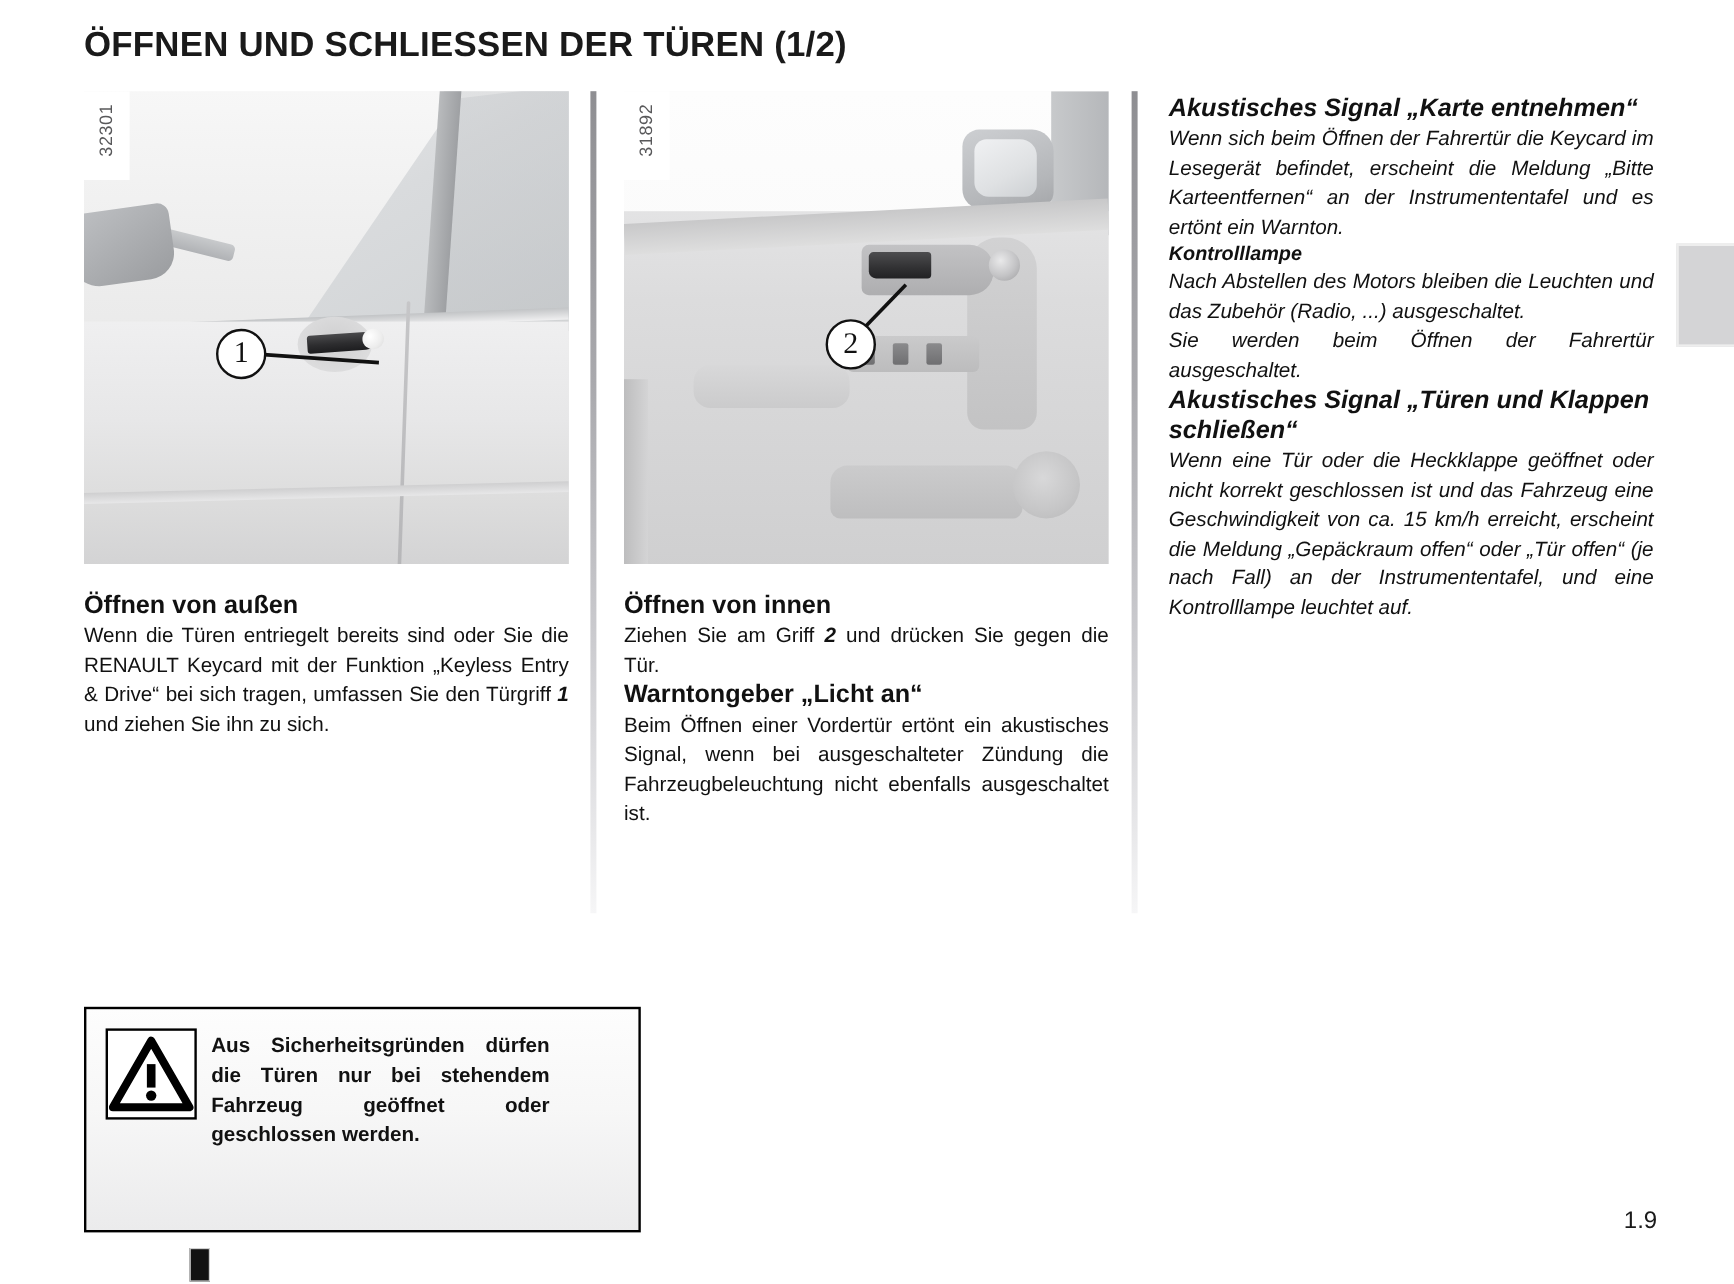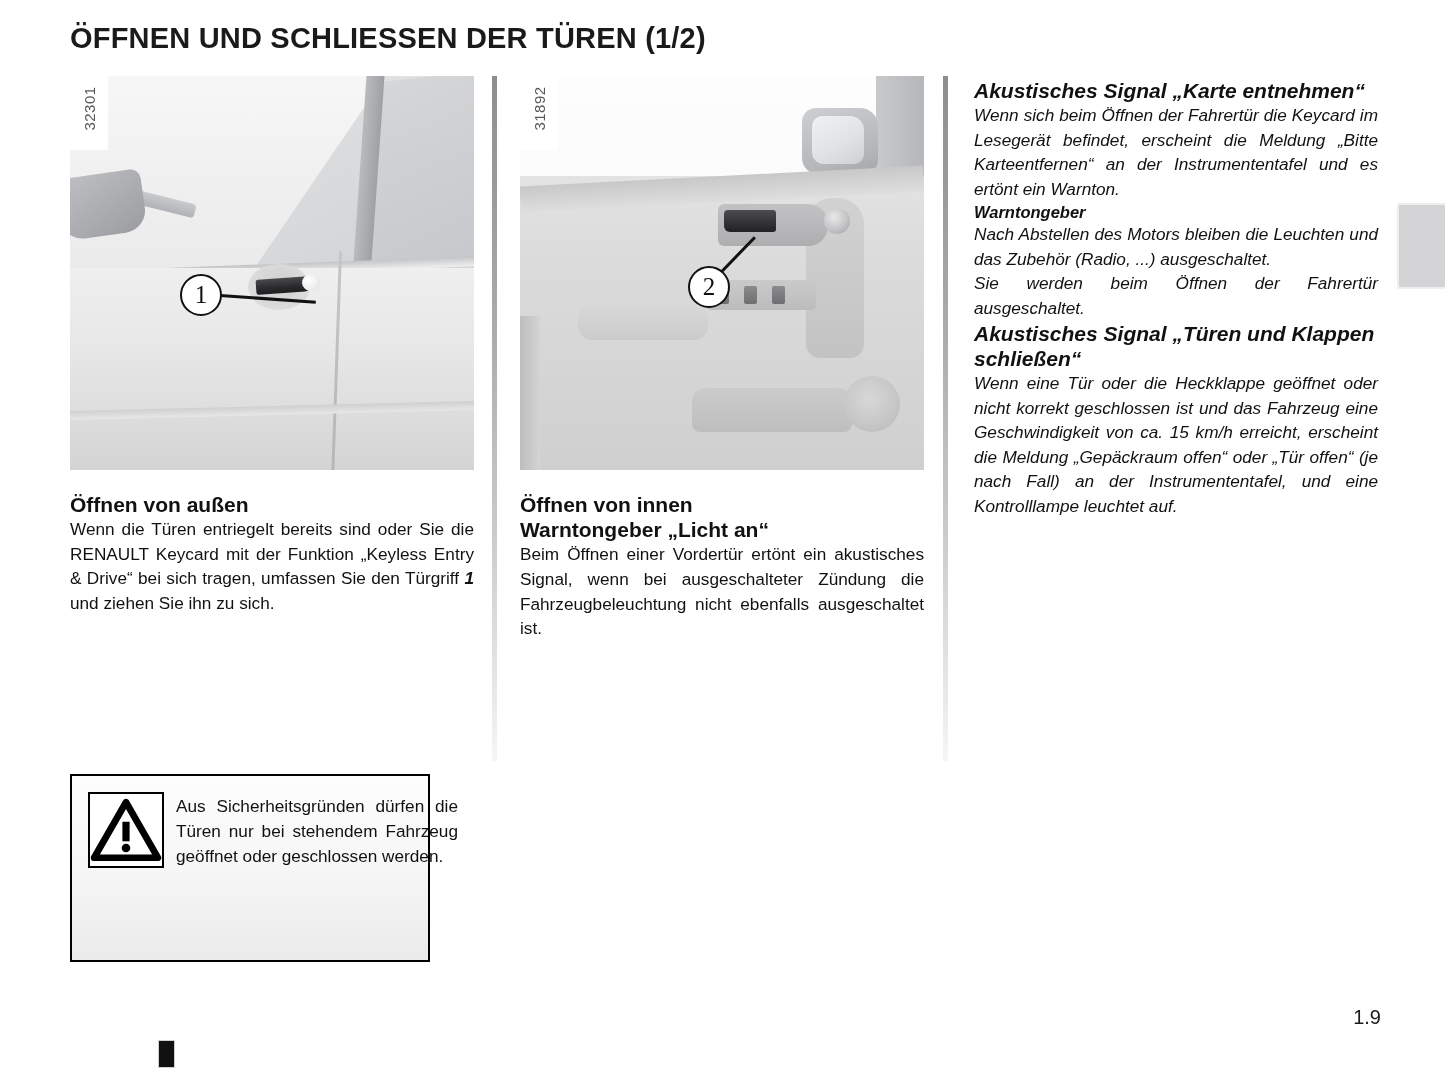--- a/index.html
+++ b/index.html
@@ -312,26 +312,27 @@
   }
   .sp-head-after { margin-top: 9px; }
   .sp-para { margin-top: 17px; }
   .sp-sec { margin-top: 30px; }
   .sp-sec-lg { margin-top: 40px; }
 
   
   .warn-box {
     position: absolute;
     left: 70px;
-    top: 774px;
-    width: 360px;
+    top: 839px;
+    width: 464px;
     height: 188px;
     border: 2.5px solid #000000;
     background: linear-gradient(180deg,#fdfdfd 0%, #f7f7f7 45%, #ebebec 100%);
     box-sizing: border-box;
+    font-weight: bold;
   }
   .warn-icon {
     position: absolute;
     left: 16px;
     top: 16px;
     width: 76px;
     height: 76px;
     border: 2.5px solid #000000;
     background: #ffffff;
     box-sizing: border-box;
@@ -455,33 +456,34 @@
       <span>2</span>
     </div>
 
     <div class="fig-id">
       <span>31892</span>
     </div>
   </div>
 
   <h2 class="sec-head" style="margin-top:22px;">Öffnen von innen</h2>
 
+  <p class="body-text sp-head-after"><span>Ziehen Sie am Griff </span><b>2</b><span> und drücken Sie gegen die Tür.</span></p>
 
   <h2 class="sec-head sp-sec-lg">Warntongeber „Licht an“</h2>
 
   <p class="body-text sp-head-after">Beim Öffnen einer Vordertür ertönt ein akustisches Signal, wenn bei ausgeschalteter Zündung die Fahrzeugbeleuchtung nicht ebenfalls ausgeschaltet ist.</p>
 </div>
 
 <div class="col" id="col-3">
 
   <h2 class="sec-head" style="margin-top:2px;">Akustisches Signal „Karte entnehmen“</h2>
 
   <p class="body-text sp-head-after">Wenn sich beim Öffnen der Fahrertür die Keycard im Lesegerät befindet, erscheint die Meldung „Bitte Karteentfernen“ an der Instrumententafel und es ertönt ein Warnton.</p>
 
-  <h3 class="sub-head sp-sec">Warntongeber</h3>
+  <h3 class="sub-head sp-sec">Kontrolllampe</h3>
 
   <p class="body-text sp-head-after">Nach Abstellen des Motors bleiben die Leuchten und das Zubehör (Radio, ...) ausgeschaltet.</p>
 
   <p class="body-text sp-para">Sie werden beim Öffnen der Fahrertür ausgeschaltet.</p>
 
   <h2 class="sec-head sp-sec-lg">Akustisches Signal „Türen und Klappen schließen“</h2>
 
   <p class="body-text sp-head-after">Wenn eine Tür oder die Heckklappe geöffnet oder nicht korrekt geschlossen ist und das Fahrzeug eine Geschwindigkeit von ca. 15 km/h erreicht, erscheint die Meldung „Gepäckraum offen“ oder „Tür offen“ (je nach Fall) an der Instrumententafel, und eine Kontrolllampe leuchtet auf.</p>
 </div>
 

